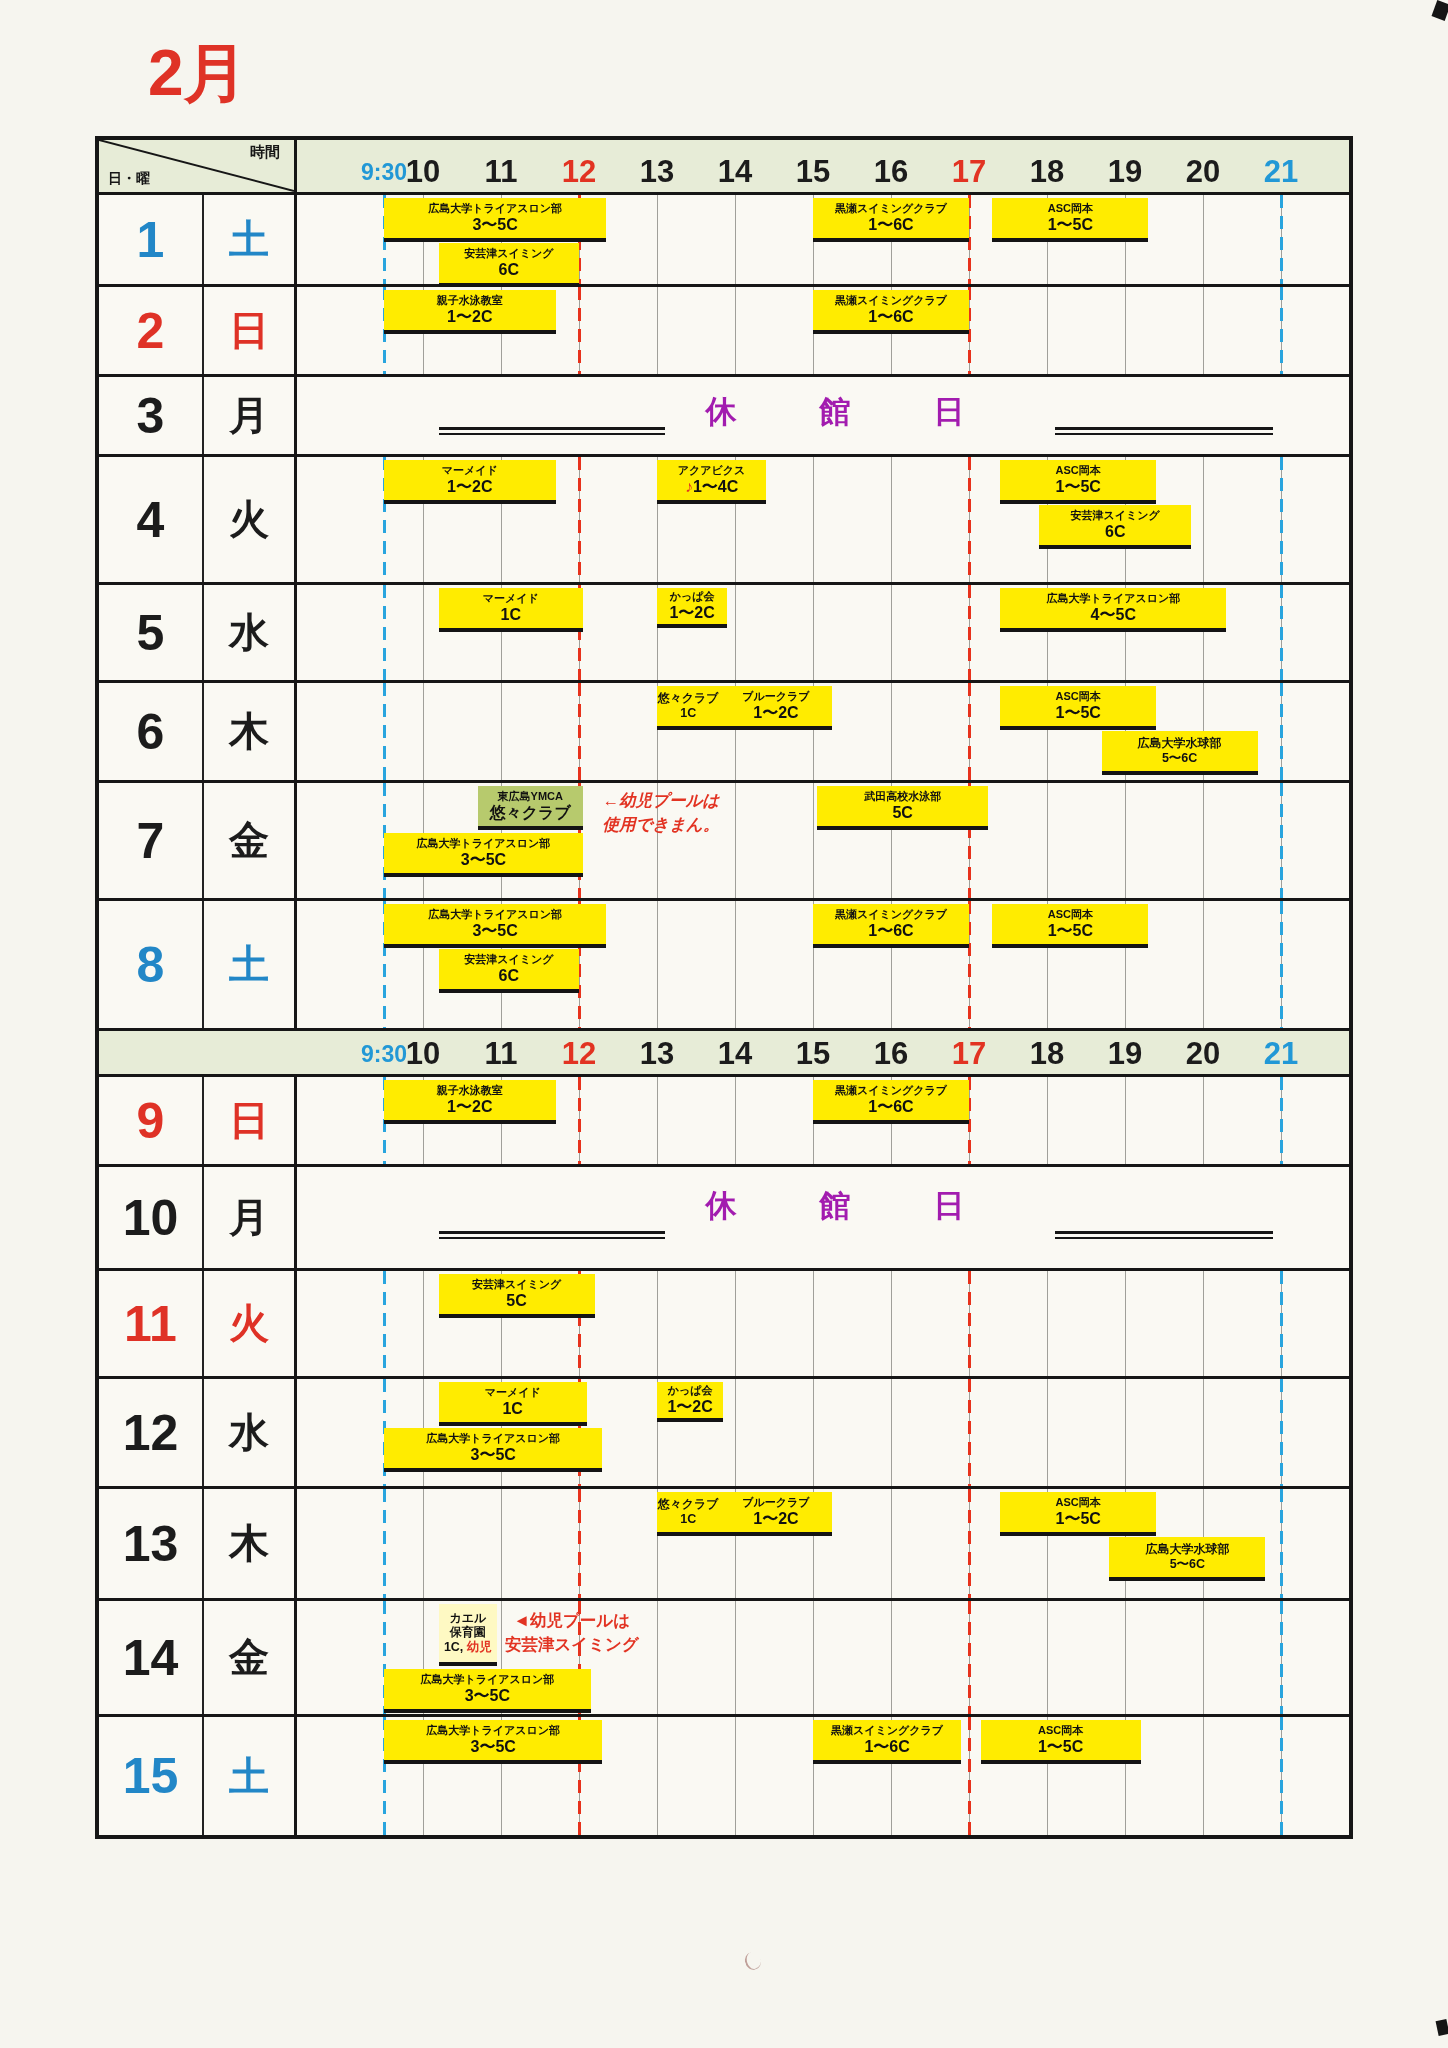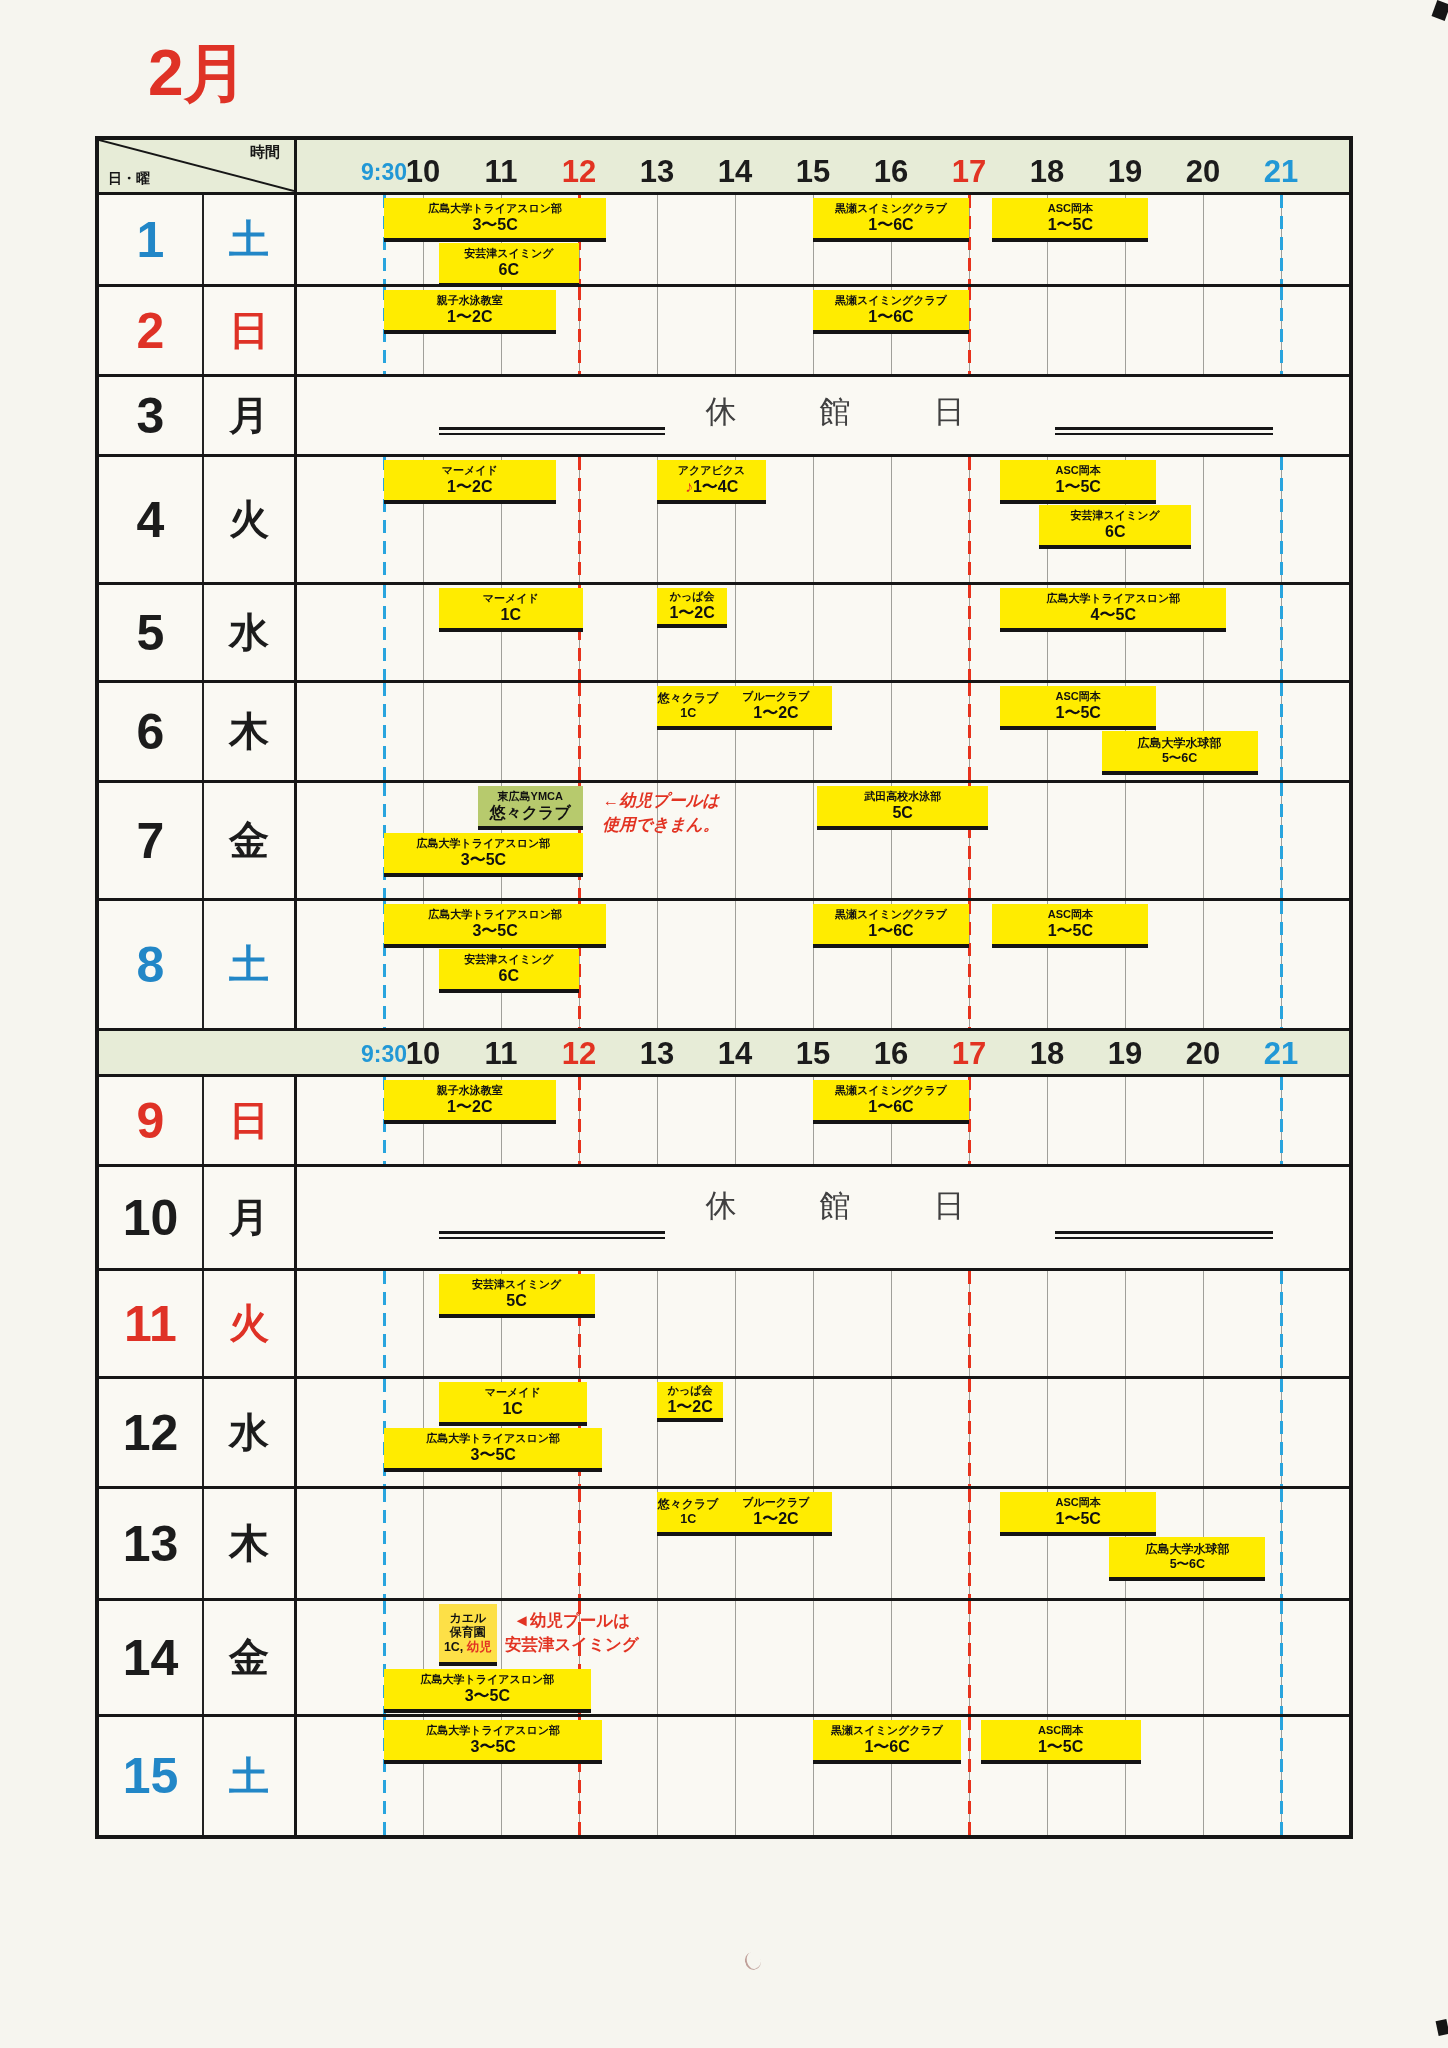--- a/index.html
+++ b/index.html
@@ -26,24 +26,24 @@
   .dash.blue{background:repeating-linear-gradient(to bottom,#29a5de 0 13px,rgba(0,0,0,0) 13px 21px);}
   .dash.red{background:repeating-linear-gradient(to bottom,#e7321c 0 13px,rgba(0,0,0,0) 13px 21px);}
   .blk{position:absolute;background:#ffec00;border-bottom:4px solid #141414;display:flex;flex-direction:column;
        align-items:center;justify-content:center;text-align:center;font-weight:bold;color:#111;
        box-sizing:border-box;z-index:2;line-height:1.22;white-space:nowrap;}
   .blk .n{font-size:11px;}
   .blk .c{font-size:16px;}
   .blk.small .n{font-size:12px;}
   .blk.small .c{font-size:12.5px;}
   .blk.green{background:#b7ca6d;}
-  .blk.lightblue{background:#fde047;}
+  .blk.lightblue{background:#fef9c3;}
   .note{position:absolute;color:#e23322;font-weight:bold;font-size:16.5px;line-height:1.45;z-index:3;
         white-space:nowrap;text-align:center;}
-  .closedtext{position:absolute;transform:translateX(-50%);color:#404040;font-weight:normal;font-size:31px;
+  .closedtext{position:absolute;transform:translateX(-50%);color:#a21caf;font-weight:bold;font-size:31px;
         letter-spacing:26px;white-space:nowrap;}
   .dline{position:absolute;height:8px;border-top:3px solid #161616;border-bottom:2px solid #161616;box-sizing:border-box;}
   .art{position:absolute;background:#151515;}
   .penmark{position:absolute;width:14px;height:17px;border-left:2px solid #c0a09a;border-bottom:1px solid #c8b0aa;
         border-radius:50%;transform:rotate(-15deg);}
 </style>
 </head>
 <body>
 
 <div class="page">

